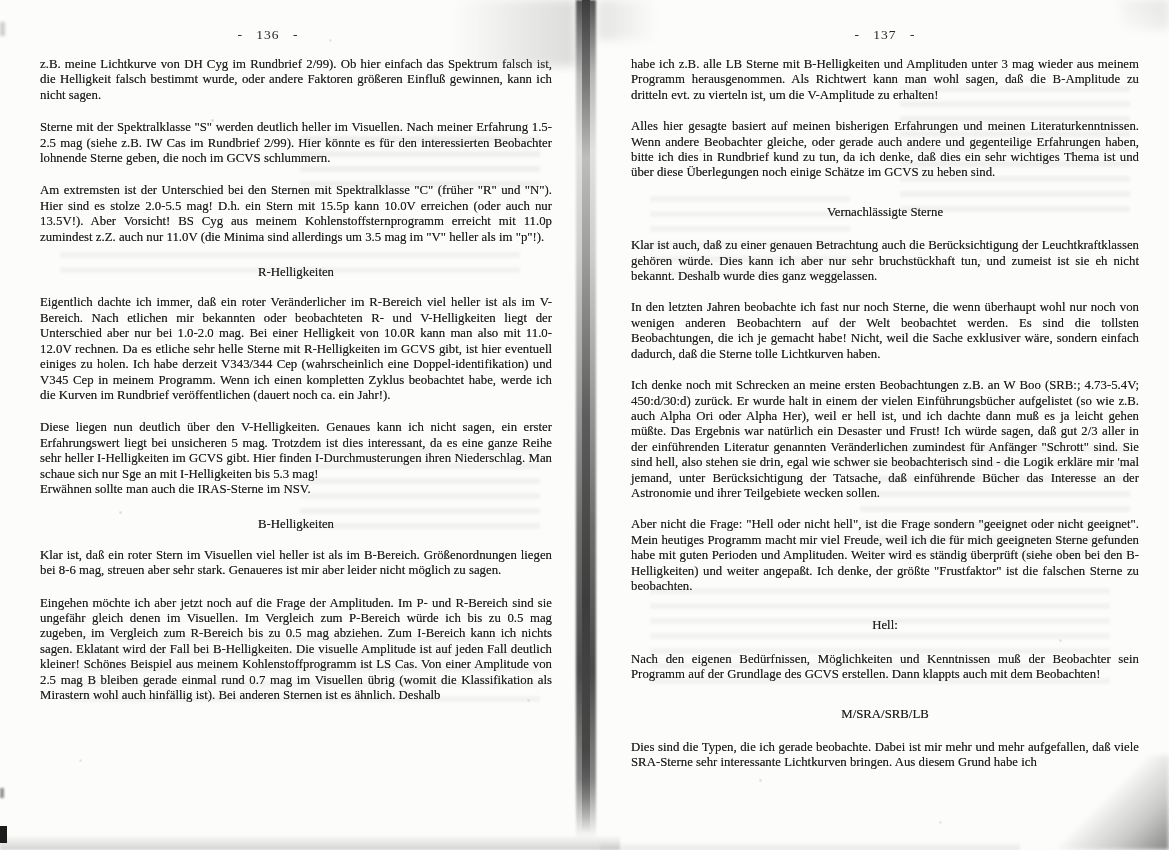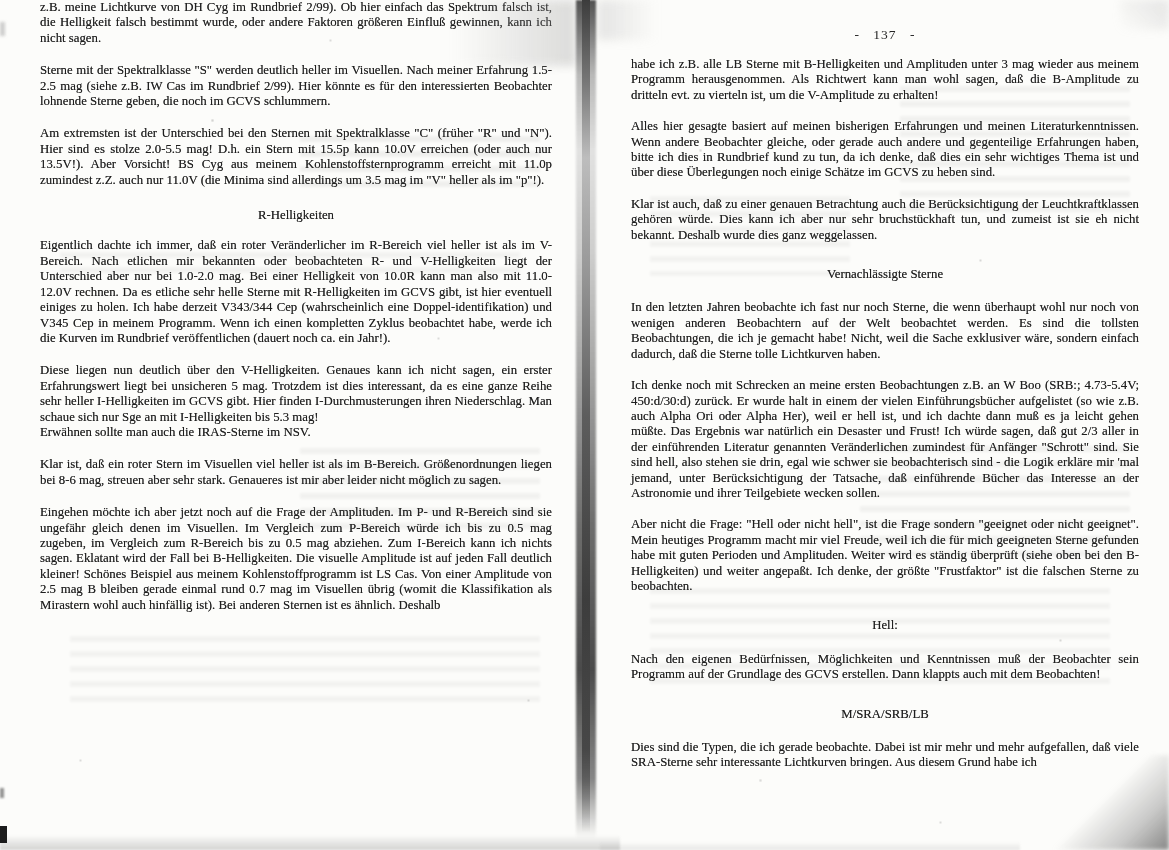--- a/index.html
+++ b/index.html
@@ -97,39 +97,41 @@
       840px 520px 0 .6px rgba(90,90,90,.2), 1060px 640px 0 .5px rgba(90,90,90,.22),
       330px 40px 0 .5px rgba(90,90,90,.2), 760px 780px 0 .6px rgba(90,90,90,.2),
       940px 822px 0 .5px rgba(90,90,90,.2), 80px 760px 0 .5px rgba(90,90,90,.2);}
 </style>
 </head>
 <body>
 
 <div class="scan-root">
 
   <div class="page pg-left">
+    <div class="page-num">- 136 -</div>
     <div class="page-body">
         <p class="blk blk-p">z.B. meine Lichtkurve von DH Cyg im Rundbrief 2/99). Ob hier einfach das Spektrum falsch ist, die Helligkeit falsch bestimmt wurde, oder andere Faktoren größeren Einfluß gewinnen, kann ich nicht sagen.</p>
         <p class="blk blk-p">Sterne mit der Spektralklasse "S" werden deutlich heller im Visuellen. Nach meiner Erfahrung 1.5-2.5 mag (siehe z.B. IW Cas im Rundbrief 2/99). Hier könnte es für den interessierten Beobachter lohnende Sterne geben, die noch im GCVS schlummern.</p>
         <p class="blk blk-p">Am extremsten ist der Unterschied bei den Sternen mit Spektralklasse "C" (früher "R" und "N"). Hier sind es stolze 2.0-5.5 mag! D.h. ein Stern mit 15.5p kann 10.0V erreichen (oder auch nur 13.5V!). Aber Vorsicht! BS Cyg aus meinem Kohlenstoffsternprogramm erreicht mit 11.0p zumindest z.Z. auch nur 11.0V (die Minima sind allerdings um 3.5 mag im "V" heller als im "p"!).</p>
         <p class="blk blk-h">R-Helligkeiten</p>
         <p class="blk blk-p">Eigentlich dachte ich immer, daß ein roter Veränderlicher im R-Bereich viel heller ist als im V-Bereich. Nach etlichen mir bekannten oder beobachteten R- und V-Helligkeiten liegt der Unterschied aber nur bei 1.0-2.0 mag. Bei einer Helligkeit von 10.0R kann man also mit 11.0-12.0V rechnen. Da es etliche sehr helle Sterne mit R-Helligkeiten im GCVS gibt, ist hier eventuell einiges zu holen. Ich habe derzeit V343/344 Cep (wahrscheinlich eine Doppel-identifikation) und V345 Cep in meinem Programm. Wenn ich einen kompletten Zyklus beobachtet habe, werde ich die Kurven im Rundbrief veröffentlichen (dauert noch ca. ein Jahr!).</p>
         <p class="blk blk-p">Diese liegen nun deutlich über den V-Helligkeiten. Genaues kann ich nicht sagen, ein erster Erfahrungswert liegt bei unsicheren 5 mag. Trotzdem ist dies interessant, da es eine ganze Reihe sehr heller I-Helligkeiten im GCVS gibt. Hier finden I-Durchmusterungen ihren Niederschlag. Man schaue sich nur Sge an mit I-Helligkeiten bis 5.3 mag!<br>Erwähnen sollte man auch die IRAS-Sterne im NSV.</p>
+        <p class="blk blk-h">B-Helligkeiten</p>
         <p class="blk blk-p">Klar ist, daß ein roter Stern im Visuellen viel heller ist als im B-Bereich. Größenordnungen liegen bei 8-6 mag, streuen aber sehr stark. Genaueres ist mir aber leider nicht möglich zu sagen.</p>
         <p class="blk blk-p">Eingehen möchte ich aber jetzt noch auf die Frage der Amplituden. Im P- und R-Bereich sind sie ungefähr gleich denen im Visuellen. Im Vergleich zum P-Bereich würde ich bis zu 0.5 mag zugeben, im Vergleich zum R-Bereich bis zu 0.5 mag abziehen. Zum I-Bereich kann ich nichts sagen. Eklatant wird der Fall bei B-Helligkeiten. Die visuelle Amplitude ist auf jeden Fall deutlich kleiner! Schönes Beispiel aus meinem Kohlenstoffprogramm ist LS Cas. Von einer Amplitude von 2.5 mag B bleiben gerade einmal rund 0.7 mag im Visuellen übrig (womit die Klassifikation als Mirastern wohl auch hinfällig ist). Bei anderen Sternen ist es ähnlich. Deshalb</p>
       </div>
   </div>
 
   <div class="page pg-right">
     <div class="page-num">- 137 -</div>
     <div class="page-body">
         <p class="blk blk-p">habe ich z.B. alle LB Sterne mit B-Helligkeiten und Amplituden unter 3 mag wieder aus meinem Programm herausgenommen. Als Richtwert kann man wohl sagen, daß die B-Amplitude zu dritteln evt. zu vierteln ist, um die V-Amplitude zu erhalten!</p>
         <p class="blk blk-p">Alles hier gesagte basiert auf meinen bisherigen Erfahrungen und meinen Literaturkenntnissen. Wenn andere Beobachter gleiche, oder gerade auch andere und gegenteilige Erfahrungen haben, bitte ich dies in Rundbrief kund zu tun, da ich denke, daß dies ein sehr wichtiges Thema ist und über diese Überlegungen noch einige Schätze im GCVS zu heben sind.</p>
+        <p class="blk blk-h">Vernachlässigte Sterne</p>
         <p class="blk blk-p">Klar ist auch, daß zu einer genauen Betrachtung auch die Berücksichtigung der Leuchtkraftklassen gehören würde. Dies kann ich aber nur sehr bruchstückhaft tun, und zumeist ist sie eh nicht bekannt. Deshalb wurde dies ganz weggelassen.</p>
-        <p class="blk blk-h">Vernachlässigte Sterne</p>
         <p class="blk blk-p">In den letzten Jahren beobachte ich fast nur noch Sterne, die wenn überhaupt wohl nur noch von wenigen anderen Beobachtern auf der Welt beobachtet werden. Es sind die tollsten Beobachtungen, die ich je gemacht habe! Nicht, weil die Sache exklusiver wäre, sondern einfach dadurch, daß die Sterne tolle Lichtkurven haben.</p>
         <p class="blk blk-p">Ich denke noch mit Schrecken an meine ersten Beobachtungen z.B. an W Boo (SRB:; 4.73-5.4V; 450:d/30:d) zurück. Er wurde halt in einem der vielen Einführungsbücher aufgelistet (so wie z.B. auch Alpha Ori oder Alpha Her), weil er hell ist, und ich dachte dann muß es ja leicht gehen müßte. Das Ergebnis war natürlich ein Desaster und Frust! Ich würde sagen, daß gut 2/3 aller in der einführenden Literatur genannten Veränderlichen zumindest für Anfänger "Schrott" sind. Sie sind hell, also stehen sie drin, egal wie schwer sie beobachterisch sind - die Logik erkläre mir 'mal jemand, unter Berücksichtigung der Tatsache, daß einführende Bücher das Interesse an der Astronomie und ihrer Teilgebiete wecken sollen.</p>
         <p class="blk blk-p">Aber nicht die Frage: "Hell oder nicht hell", ist die Frage sondern "geeignet oder nicht geeignet". Mein heutiges Programm macht mir viel Freude, weil ich die für mich geeigneten Sterne gefunden habe mit guten Perioden und Amplituden. Weiter wird es ständig überprüft (siehe oben bei den B-Helligkeiten) und weiter angepaßt. Ich denke, der größte "Frustfaktor" ist die falschen Sterne zu beobachten.</p>
         <p class="blk blk-h">Hell:</p>
         <p class="blk blk-p">Nach den eigenen Bedürfnissen, Möglichkeiten und Kenntnissen muß der Beobachter sein Programm auf der Grundlage des GCVS erstellen. Dann klappts auch mit dem Beobachten!</p>
         <p class="blk blk-h">M/SRA/SRB/LB</p>
         <p class="blk blk-p">Dies sind die Typen, die ich gerade beobachte. Dabei ist mir mehr und mehr aufgefallen, daß viele SRA-Sterne sehr interessante Lichtkurven bringen. Aus diesem Grund habe ich</p>
       </div>
   </div>
 

